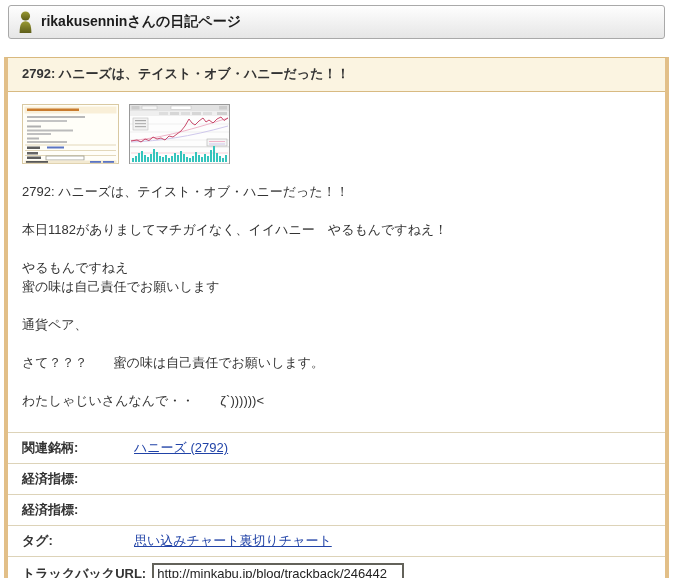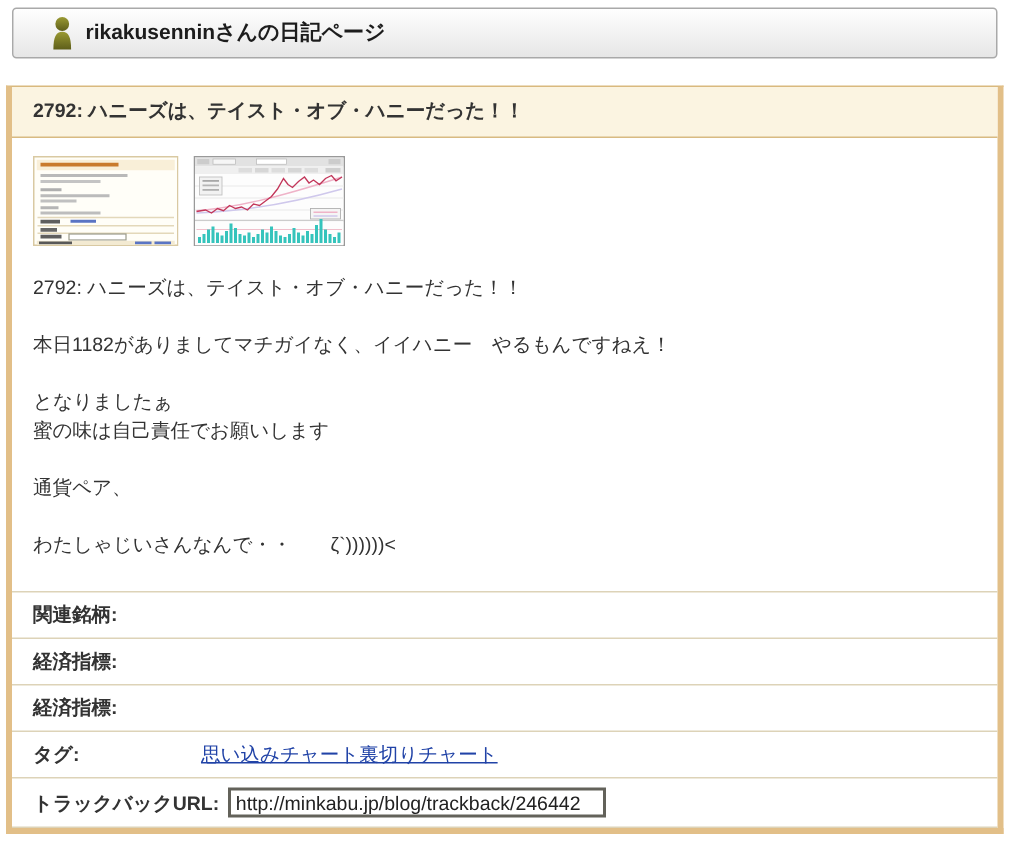--- a/index.html
+++ b/index.html
@@ -7,21 +7,21 @@
   body {
     width:673px; height:578px;
     font-family:"Liberation Sans","DejaVu Sans",sans-serif;
     color:#333; overflow:hidden;
   }
   
   .topbar {
     margin:5px 8px 18px 8px; height:34px;
     background:linear-gradient(#fefefe,#e6e6e6);
     border:1px solid #a9a9a9; border-radius:3px;
-    display:flex; align-items:center; gap:8px; padding:0 25px;
+    display:flex; align-items:center; gap:8px; padding:0 9px;
   }
   .topbar-title { font-size:14px; font-weight:bold; color:#1c1c1c; }
   .user-icon { display:flex; align-items:flex-end; height:24px; }
   
   .content-box {
     margin:6px 4px 0 4px;
     border:4px solid #e2bf88; border-top:1px solid #d9b97e;
     background:#fff;
   }
   .title-bar {
@@ -171,28 +171,30 @@
               <rect x="90" y="52" width="2" height="6"></rect>
             <rect x="93" y="54" width="2" height="4"></rect>
               <rect x="96" y="51" width="2" height="7"></rect>
           </g>
         </svg>
       </a>
     </div>
 
     <p class="first">2792: ハニーズは、テイスト・オブ・ハニーだった！！</p>
     <p>本日1182がありましてマチガイなく、イイハニー　やるもんですねえ！</p>
-    <p><span>となりましたぁ</span><br><span>蜜の味は自己責任でお願いします</span></p>
+    <p><span>やるもんですねえ</span><br><span>蜜の味は自己責任でお願いします</span></p>
     <p>通貨ペア、</p>
+    <p>さて？？？　　蜜の味は自己責任でお願いします。</p>
     <p>わたしゃじいさんなんで・・　　ζ`))))))&lt;</p>
   </div>
 
   <div class="meta-table">
     <div class="meta-row">
       <span class="meta-label">関連銘柄:</span>
+      <a class="meta-link">ハニーズ (2792)</a>
     </div>
     <div class="meta-row">
       <span class="meta-label">経済指標:</span>
       <span></span>
     </div>
     <div class="meta-row">
       <span class="meta-label">経済指標:</span>
       <span></span>
     </div>
     <div class="meta-row">

